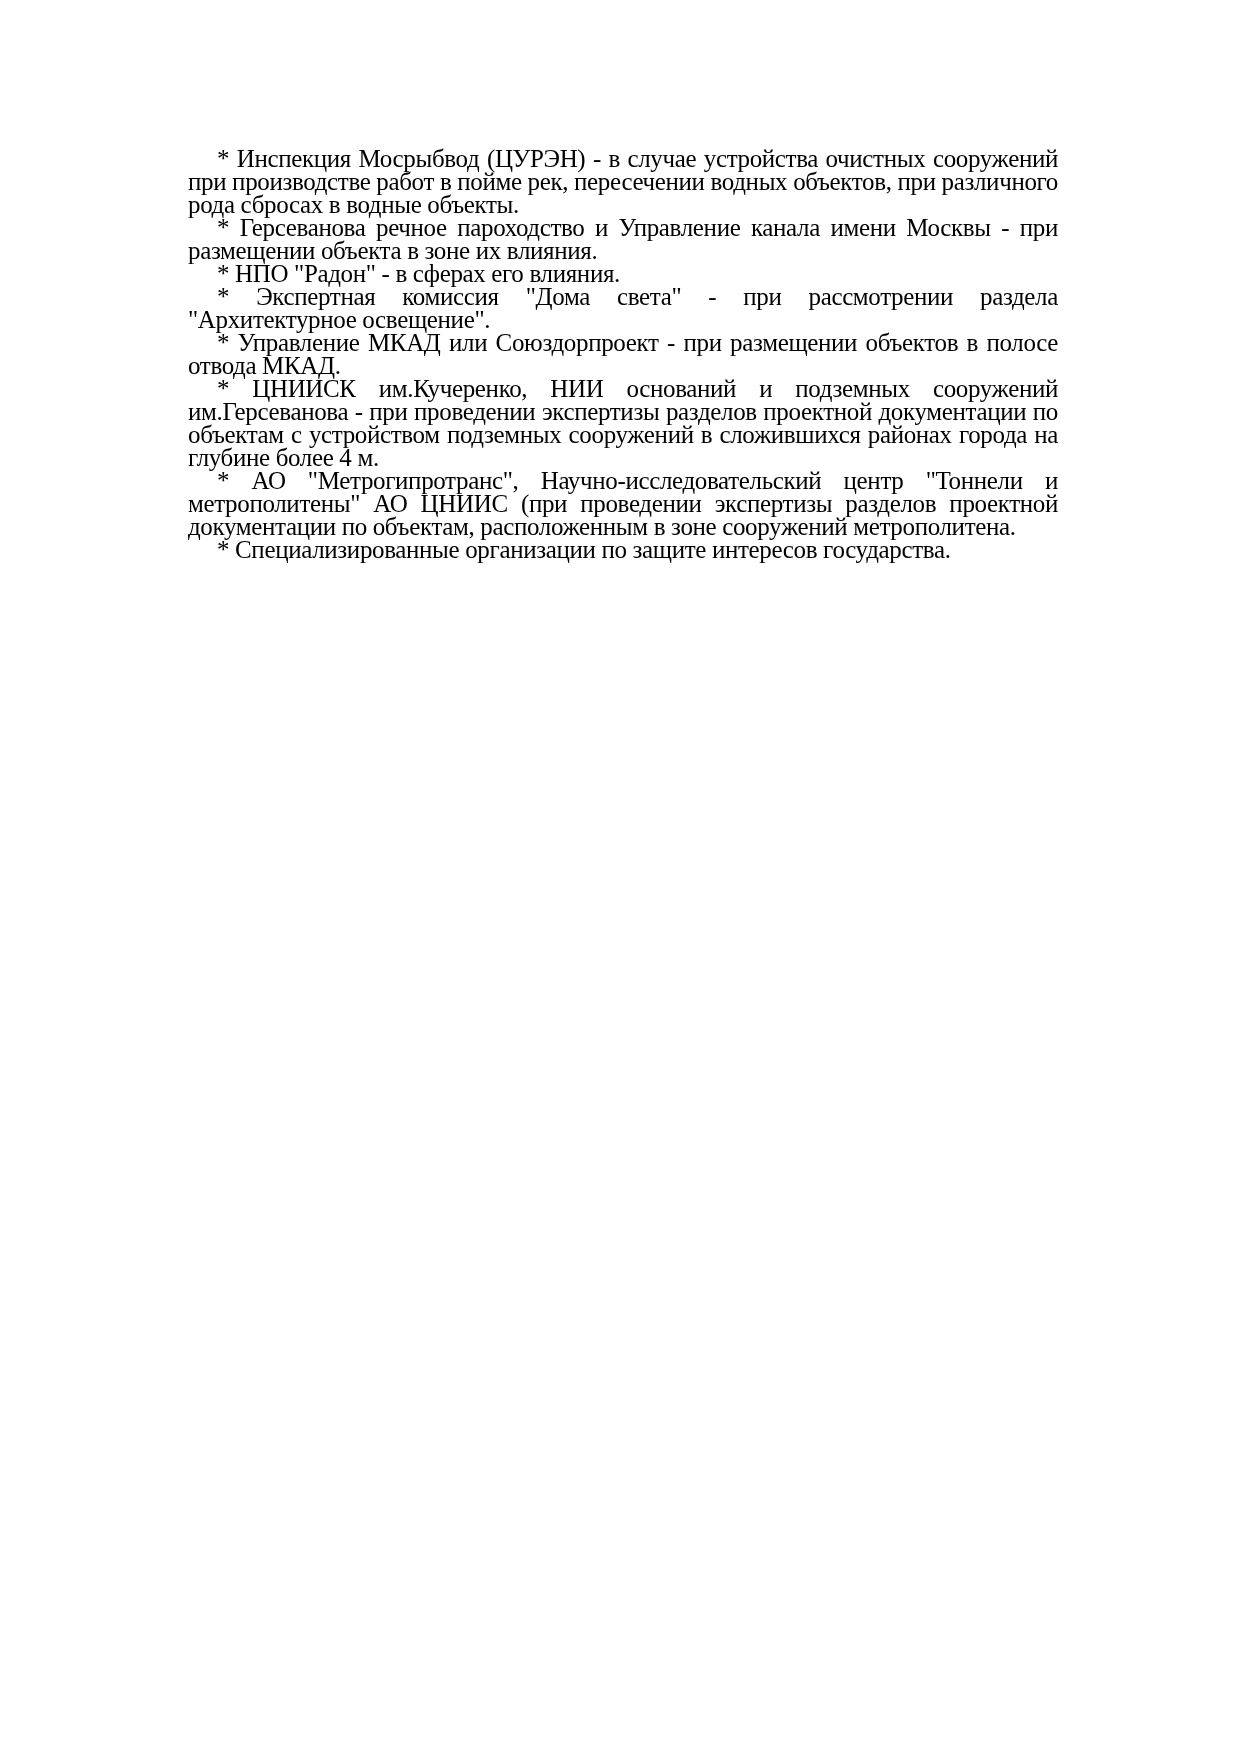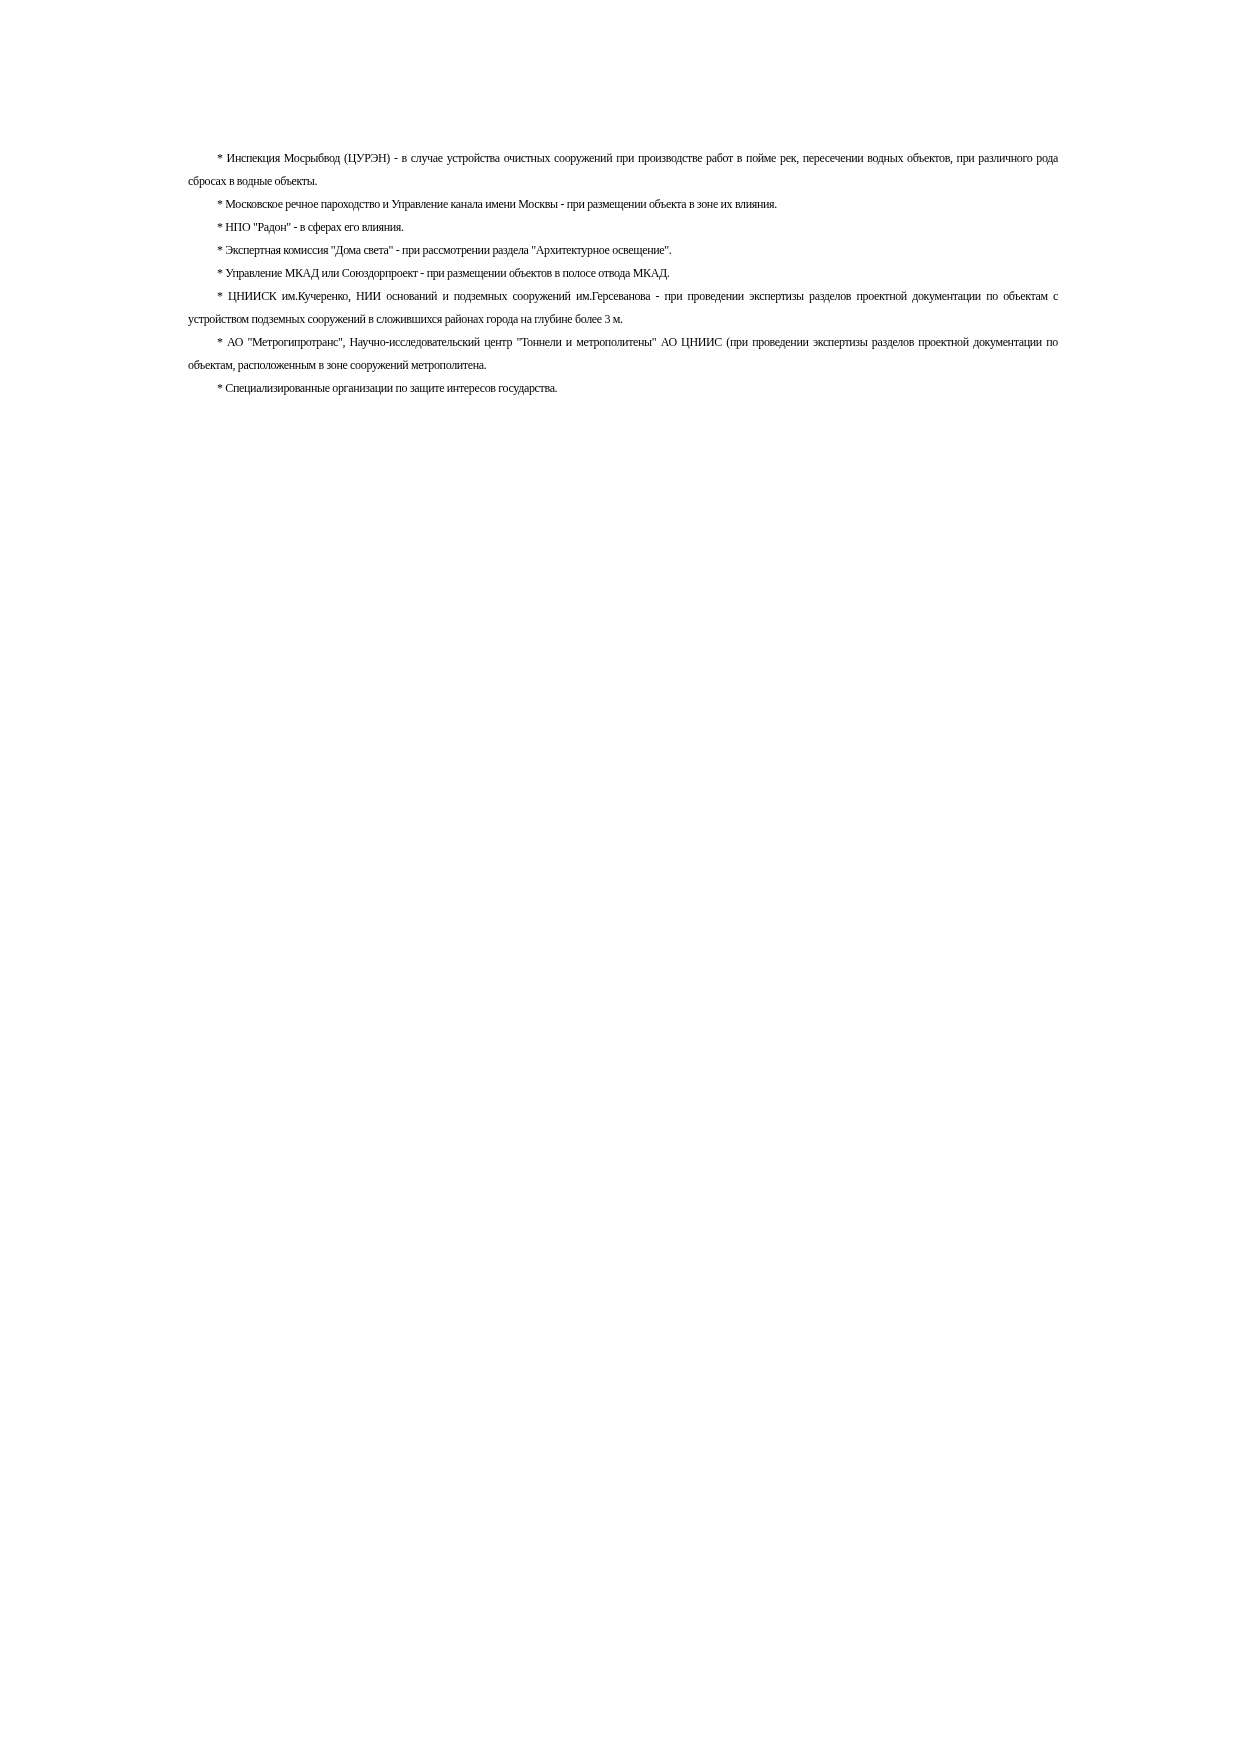--- a/index.html
+++ b/index.html
@@ -3,36 +3,36 @@
 <meta charset="utf-8">
 <style>
   html, body { margin: 0; padding: 0; background: #ffffff; }
   body { width: 1240px; height: 1755px; position: relative; overflow: hidden; }
   .page {
     position: absolute;
     left: 188px;
     top: 147px;
     width: 870px;
     font-family: "Liberation Serif", serif;
-    font-size: 12px;
+    font-size: 25px;
     line-height: 23px;
     color: #000000;
     letter-spacing: -0.35px;
   }
   .para {
     margin: 0;
     text-indent: 29px;
     text-align: justify;
   }
 </style>
 </head>
 <body>
 
 <div class="page">
   <p class="para">* Инспекция Мосрыбвод (ЦУРЭН) - в случае устройства очистных сооружений при производстве работ в пойме рек, пересечении водных объектов, при различного рода сбросах в водные объекты.</p>
-  <p class="para">* Московское речное пароходство и Управление канала имени Москвы - при размещении объекта в зоне их влияния.</p>
+  <p class="para">* Герсеванова речное пароходство и Управление канала имени Москвы - при размещении объекта в зоне их влияния.</p>
   <p class="para">* НПО "Радон" - в сферах его влияния.</p>
   <p class="para">* Экспертная комиссия "Дома света" - при рассмотрении раздела "Архитектурное освещение".</p>
   <p class="para">* Управление МКАД или Союздорпроект - при размещении объектов в полосе отвода МКАД.</p>
-  <p class="para">* ЦНИИСК им.Кучеренко, НИИ оснований и подземных сооружений им.Герсеванова - при проведении экспертизы разделов проектной документации по объектам с устройством подземных сооружений в сложившихся районах города на глубине более 3 м.</p>
+  <p class="para">* ЦНИИСК им.Кучеренко, НИИ оснований и подземных сооружений им.Герсеванова - при проведении экспертизы разделов проектной документации по объектам с устройством подземных сооружений в сложившихся районах города на глубине более 4 м.</p>
   <p class="para">* АО "Метрогипротранс", Научно-исследовательский центр "Тоннели и метрополитены" АО ЦНИИС (при проведении экспертизы разделов проектной документации по объектам, расположенным в зоне сооружений метрополитена.</p>
   <p class="para">* Специализированные организации по защите интересов государства.</p>
 </div>
 
 </body></html>

